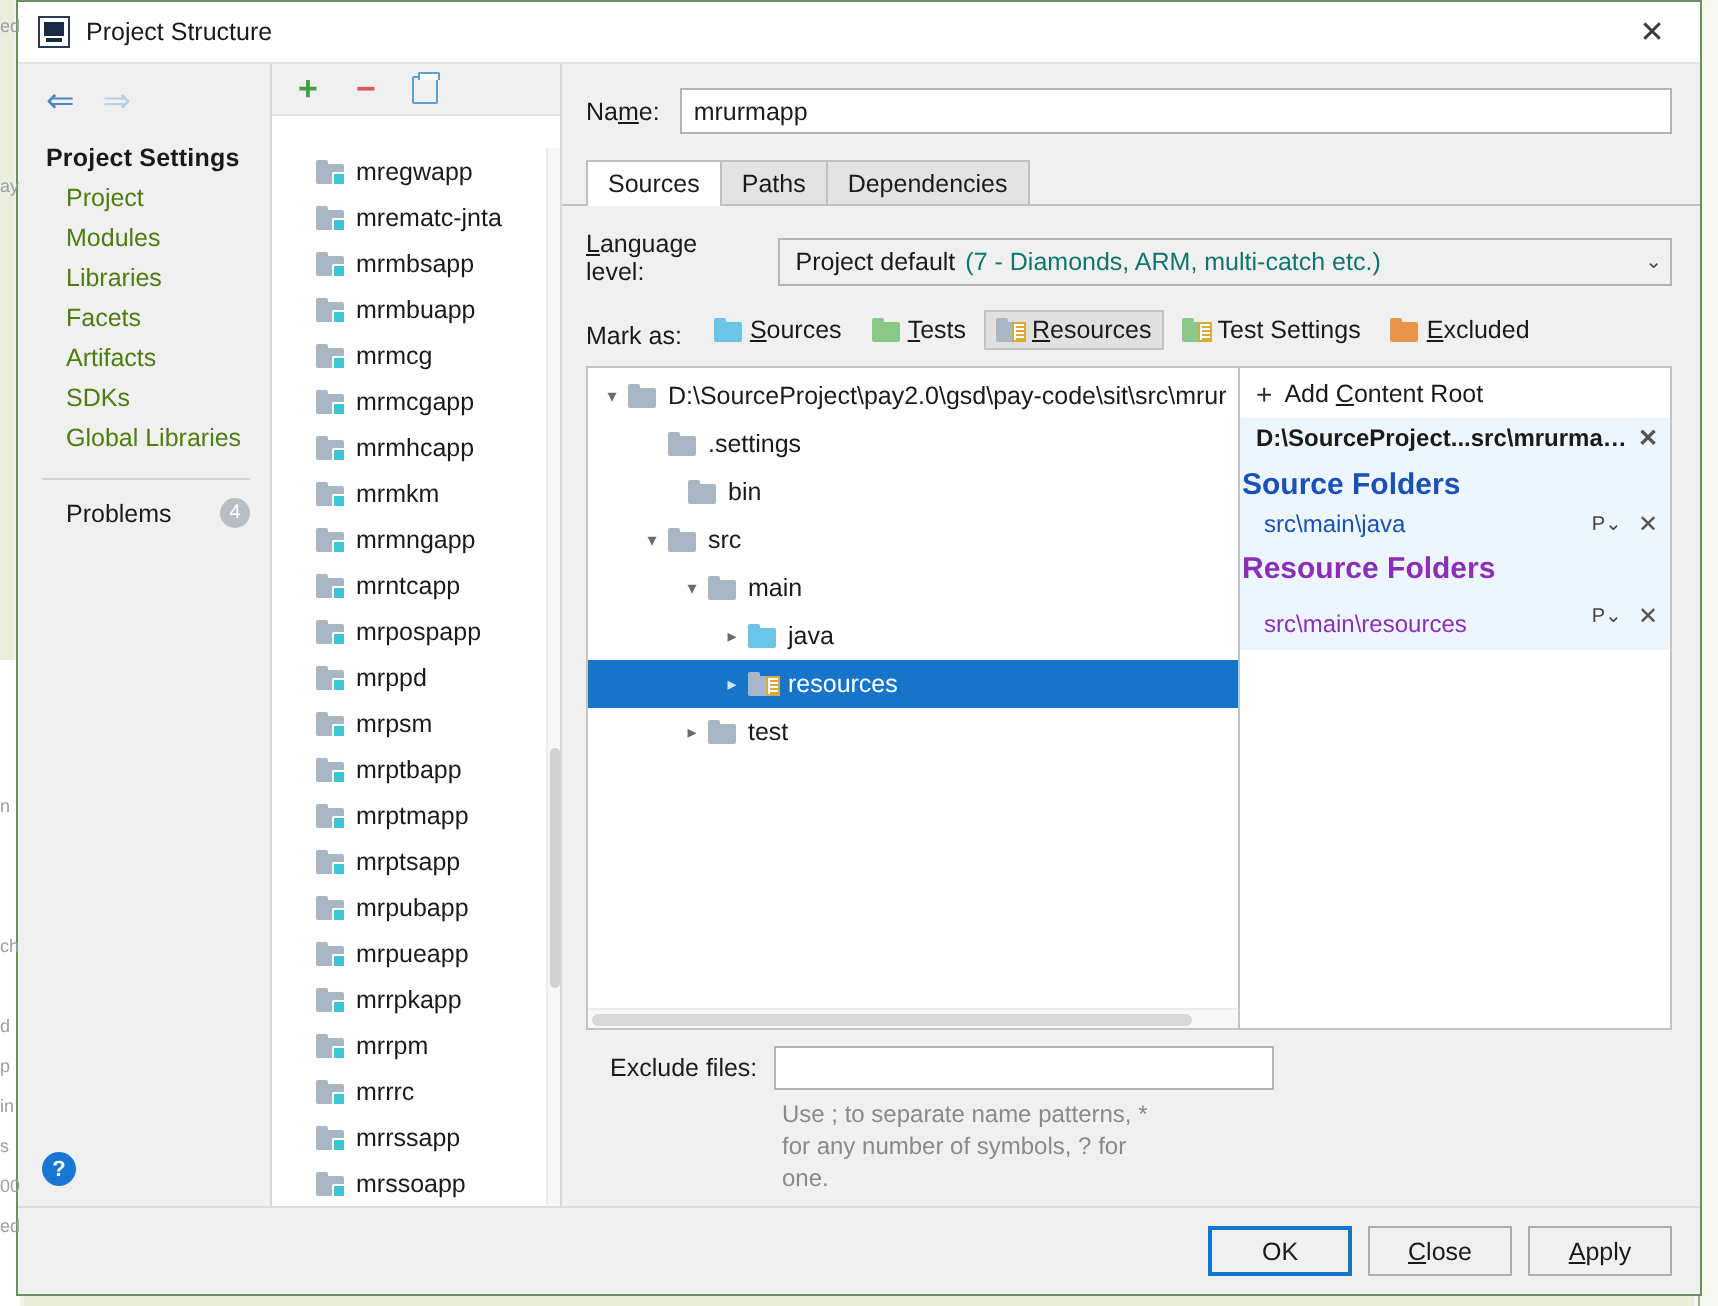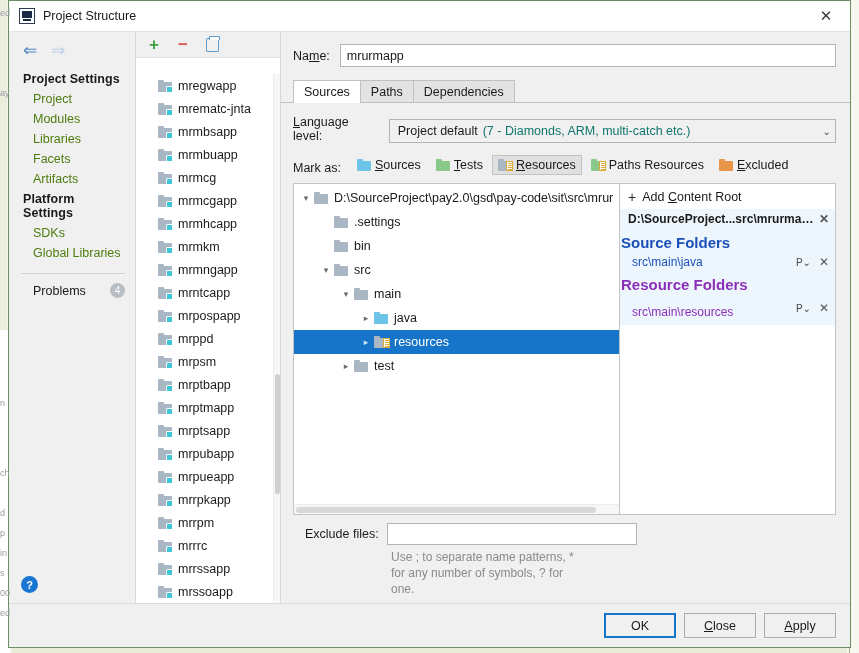--- a/index.html
+++ b/index.html
@@ -350,21 +350,20 @@
         <span class="nav-arrow fwd">⇒</span>
       </div>
 
       <div class="nav-group-title">Project Settings</div>
       <div class="nav-item">Project</div>
       <div class="nav-item">Modules</div>
       <div class="nav-item">Libraries</div>
       <div class="nav-item">Facets</div>
       <div class="nav-item">Artifacts</div>
 
-      <div class="nav-group-title">Platform Settings</div>
       <div class="nav-item">SDKs</div>
       <div class="nav-item">Global Libraries</div>
 
       <div id="nav-divider"></div>
       <div id="problems-row">
         <span id="problems-label">Problems</span>
         <span id="problems-badge">4</span>
       </div>
 
       <div id="help-btn">?</div>
@@ -600,21 +599,21 @@
                 <span class="f"></span>
                 <span class="mk-lines"></span>
               </span>
             <span><u>R</u>esources</span>
           </div>
           <div class="mark-btn">
             <span class="mk-icon testres">
                 <span class="f"></span>
                 <span class="mk-lines"></span>
               </span>
-            <span>Paths Resources</span>
+            <span>Test Settings</span>
           </div>
           <div class="mark-btn">
             <span class="mk-icon excluded">
                 <span class="f"></span>
               </span>
             <span><u>E</u>xcluded</span>
           </div>
         </div>
 
         <div id="split">
@@ -631,21 +630,21 @@
               </div>
 
               <div class="tree-row" style="padding-left:24px">
                 <span class="tw empty">▸</span>
                 <span class="tr-icon">
                     <span class="f"></span>
                   </span>
                 <span class="tr-label">.settings</span>
               </div>
 
-              <div class="tree-row" style="padding-left:24px">
+              <div class="tree-row" style="padding-left:34px">
                 <span class="tw empty">▸</span>
                 <span class="tr-icon">
                     <span class="f"></span>
                   </span>
                 <span class="tr-label">bin</span>
               </div>
 
               <div class="tree-row" style="padding-left:24px">
                 <span class="tw">▾</span>
                 <span class="tr-icon">

